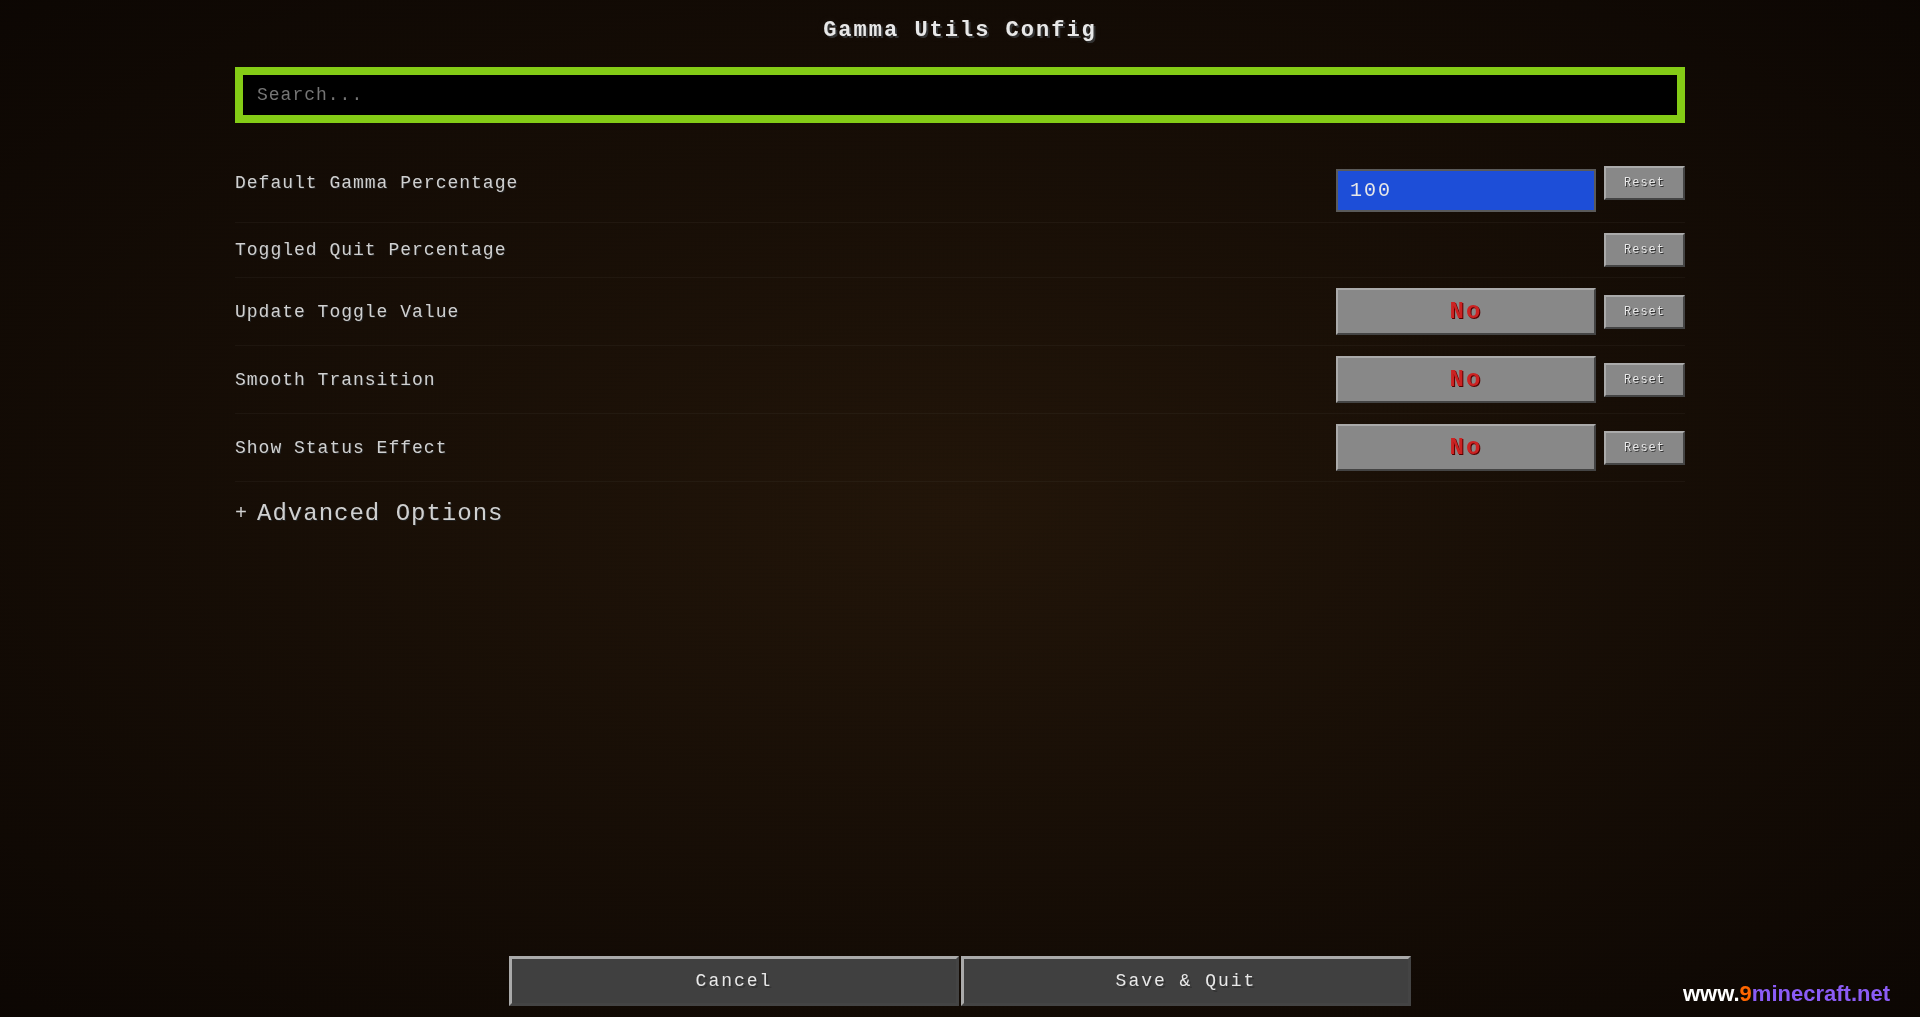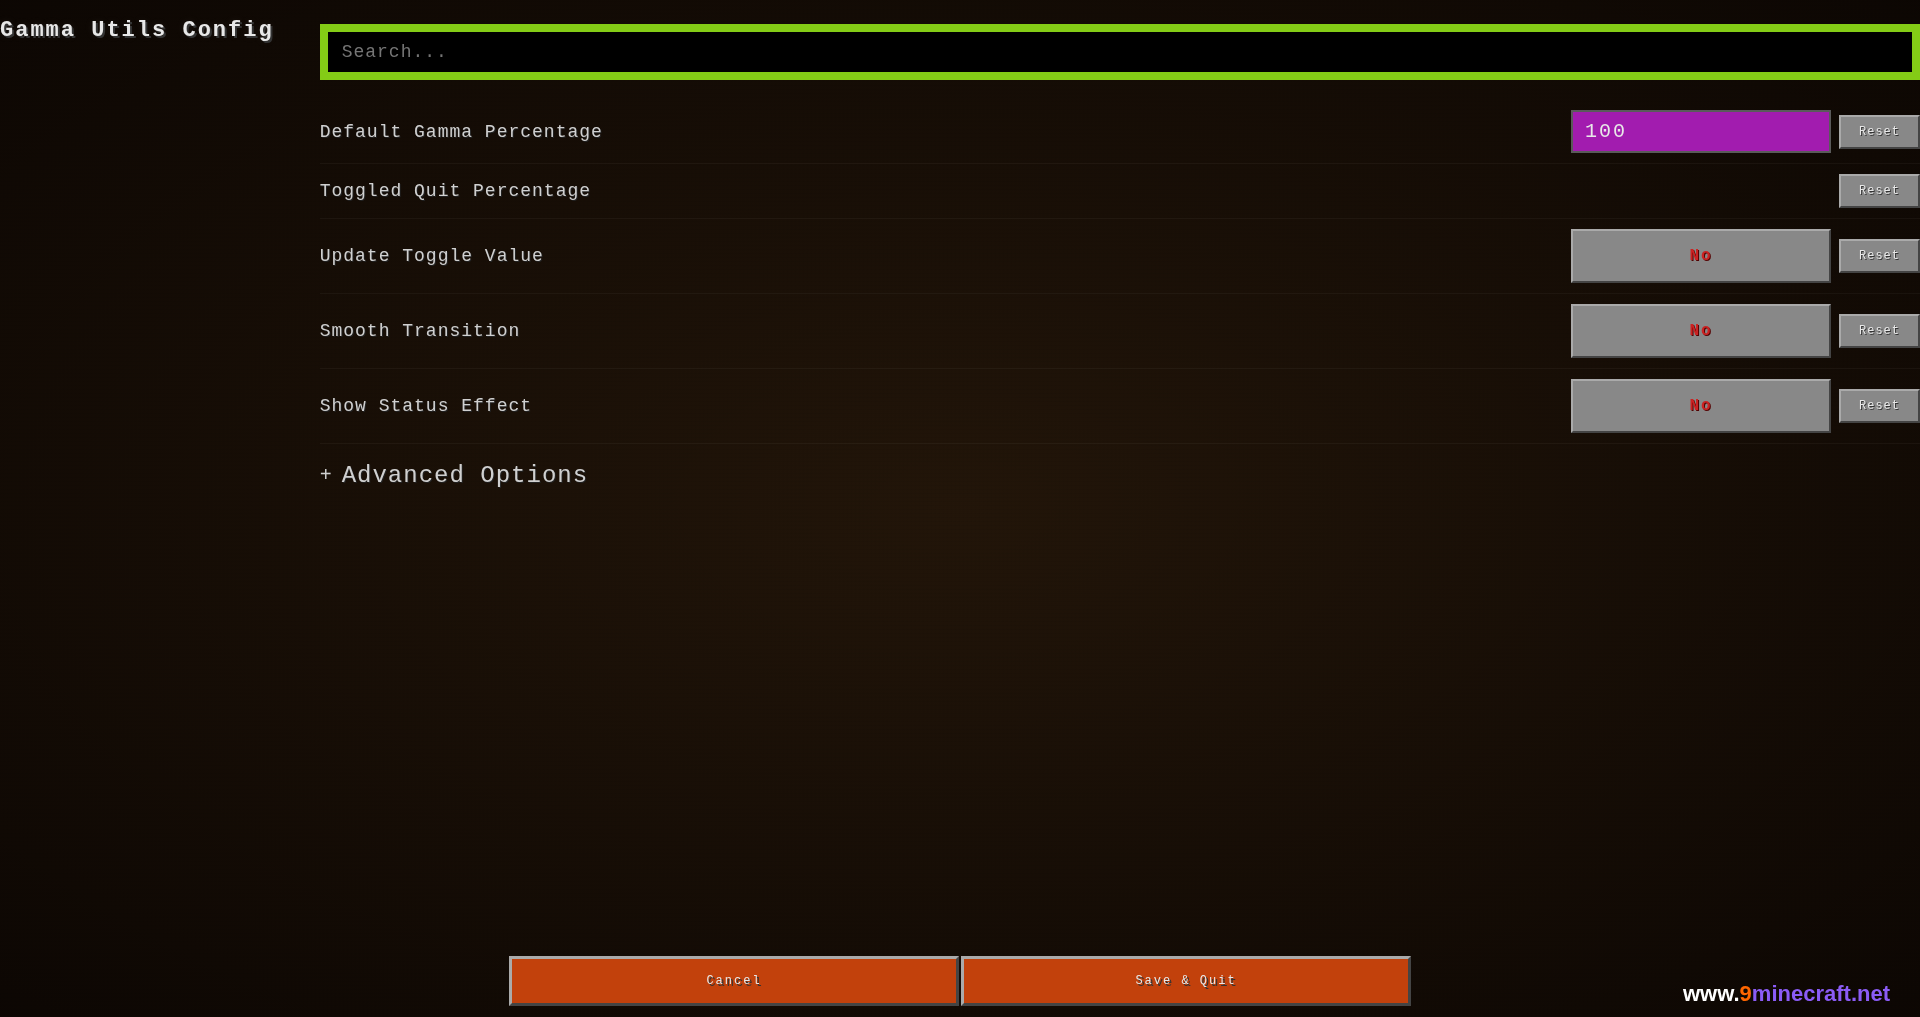--- a/index.html
+++ b/index.html
@@ -46,23 +46,22 @@
       pointer-events: none;
       z-index: 0;
     }
 
     .page-wrapper {
       position: relative;
       z-index: 1;
       width: 100%;
       height: 100%;
       display: flex;
-      flex-direction: row;
-      align-items: flex-start;
-      gap: 46px;
+      flex-direction: column;
+      align-items: center;
     }
 
     .title {
       margin-top: 18px;
       font-size: 22px;
       font-weight: bold;
       color: #e8e8e8;
       letter-spacing: 2px;
       text-shadow: 2px 2px 0px #333, 0px 0px 8px rgba(200,200,200,0.1);
       font-family: 'Courier New', monospace;
@@ -111,42 +110,43 @@
     }
 
     .config-controls {
       display: flex;
       align-items: center;
       gap: 8px;
     }
 
     .value-input {
       width: 260px;
-      background-color: #a21caf;
+      background-color: #1d4ed8;
       border: 2px solid #5a5a5a;
       color: #e8e8e8;
       font-size: 20px;
       padding: 8px 12px;
       font-family: 'Courier New', monospace;
       outline: none;
       text-align: left;
       letter-spacing: 2px;
+      margin-top: 16px;
     }
 
     .toggle-button {
       width: 260px;
       background-color: #888888;
       border: none;
       border-top: 2px solid #aaaaaa;
       border-left: 2px solid #aaaaaa;
       border-right: 2px solid #444444;
       border-bottom: 2px solid #444444;
       color: #cc2222;
-      font-size: 16px;
-      padding: 16px 12px;
+      font-size: 24px;
+      padding: 8px 12px;
       font-family: 'Courier New', monospace;
       cursor: pointer;
       text-align: center;
       letter-spacing: 2px;
       font-weight: bold;
       text-shadow: 1px 1px 0 #550000;
     }
 
     .reset-button {
       background-color: #888888;
@@ -198,28 +198,28 @@
       display: flex;
       align-items: center;
       justify-content: center;
       gap: 0;
       background: transparent;
     }
 
     .bottom-button {
       width: 450px;
       height: 50px;
-      background-color: #c2410c;
+      background-color: #404040;
       border: none;
       border-top: 3px solid #aaaaaa;
       border-left: 3px solid #aaaaaa;
       border-right: 3px solid #444444;
       border-bottom: 3px solid #444444;
       color: #e8e8e8;
-      font-size: 12px;
+      font-size: 18px;
       font-family: 'Courier New', monospace;
       cursor: pointer;
       letter-spacing: 2px;
       text-shadow: 2px 2px 0 #333;
     }
 
     .bottom-button-cancel {
       margin-right: 2px;
     }
 

